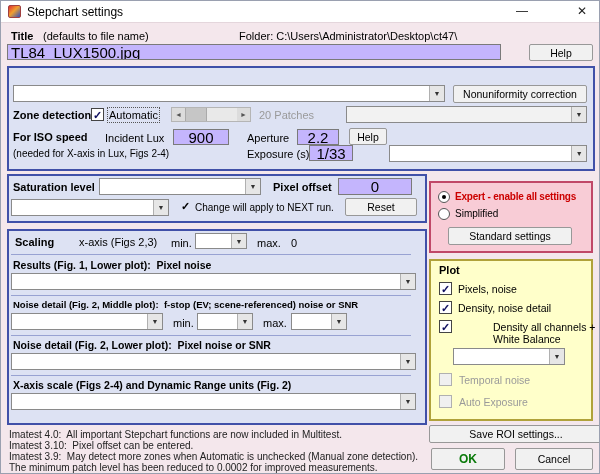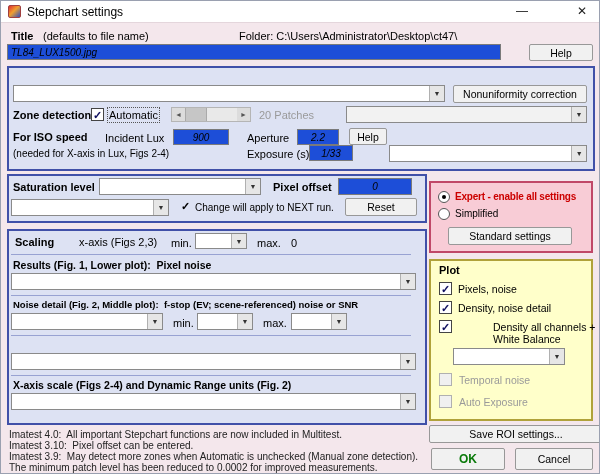--- a/index.html
+++ b/index.html
@@ -19,21 +19,21 @@
 
   .group { position:absolute; background:#dde2f3; border:2px solid #4050a8; }
   .hr { position:absolute; height:1px; background:#98a2d2; }
 
   .dd { position:absolute; height:17px; background:#fff; border:1px solid #8a8a8a; line-height:14px; padding:1px 17px 0 4px;
         white-space:pre; overflow:hidden; font-size:10px; }
   .dd .dd-arrow { position:absolute; right:0; top:0; width:15px; height:100%; background:#e6e6e6; border-left:1px solid #b0b0b0;
         text-align:center; line-height:15px; font-size:7px; color:#333; padding:0; }
   .dd.dis { background:#f2f2f2; color:#9a9a9a; }
 
-  .field { position:absolute; background:#1d4ed8; border:1px solid #7a7a7a; font-size:10px; text-align:center; font-family:inherit;font-style:italic; }
+  .field { position:absolute; background:#c4b5fd; border:1px solid #7a7a7a; font-size:15px; text-align:center; font-family:inherit; }
   .field.left { text-align:left; padding-left:3px; }
 
   .btn { position:absolute; background:#f1f1f1; border:1px solid #989898; text-align:center; font-size:10.5px; line-height:16px; border-radius:2px; white-space:pre; }
   .btn.ok { color:#0a7a0a; font-weight:bold; font-size:12px; line-height:20px; }
 
   .cb { position:absolute; width:13px; height:13px; background:#fff; border:1px solid #444; text-align:center; line-height:12px;
         font-size:11px; font-weight:bold; color:#101060; }
   .cb.dis { border-color:#b0b0b0; background:#f0f0f0; }
 
   .radio { position:absolute; width:12px; height:12px; border:1px solid #555; border-radius:50%; background:#fff; }
@@ -155,20 +155,21 @@
     
     <span class="dd-arrow">▼</span>
   </div>
   <span class="lbl" style="left:262px;top:316px;">max.</span>
   <div class="dd" style="left:290px;top:312px;width:56px;">
     
     <span class="dd-arrow">▼</span>
   </div>
   <div class="hr" style="left:10px;top:334px;width:400px;"></div>
 
+  <span class="lbl b" style="left:12px;top:338px;font-size:10.5px;">Noise detail (Fig. 2, Lower plot):  Pixel noise or SNR</span>
   <div class="dd" style="left:10px;top:352px;width:405px;">
     
     <span class="dd-arrow">▼</span>
   </div>
   <div class="hr" style="left:10px;top:374px;width:400px;"></div>
 
   <span class="lbl b" style="left:12px;top:378px;font-size:10.5px;">X-axis scale (Figs 2-4) and Dynamic Range units (Fig. 2)</span>
   <div class="dd" style="left:10px;top:392px;width:405px;font-size:9.5px;">
     
     <span class="dd-arrow">▼</span>

